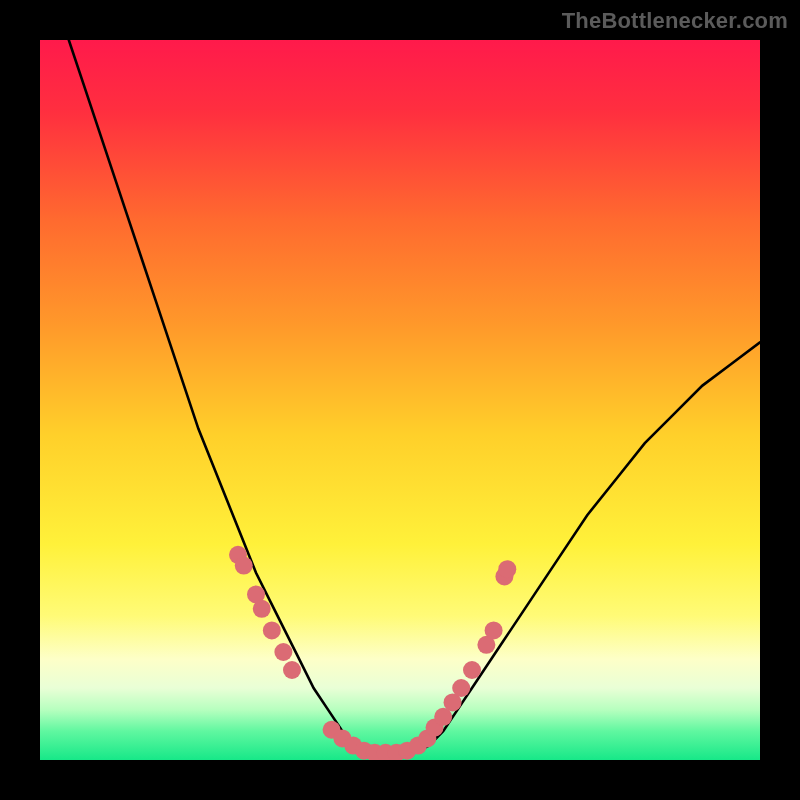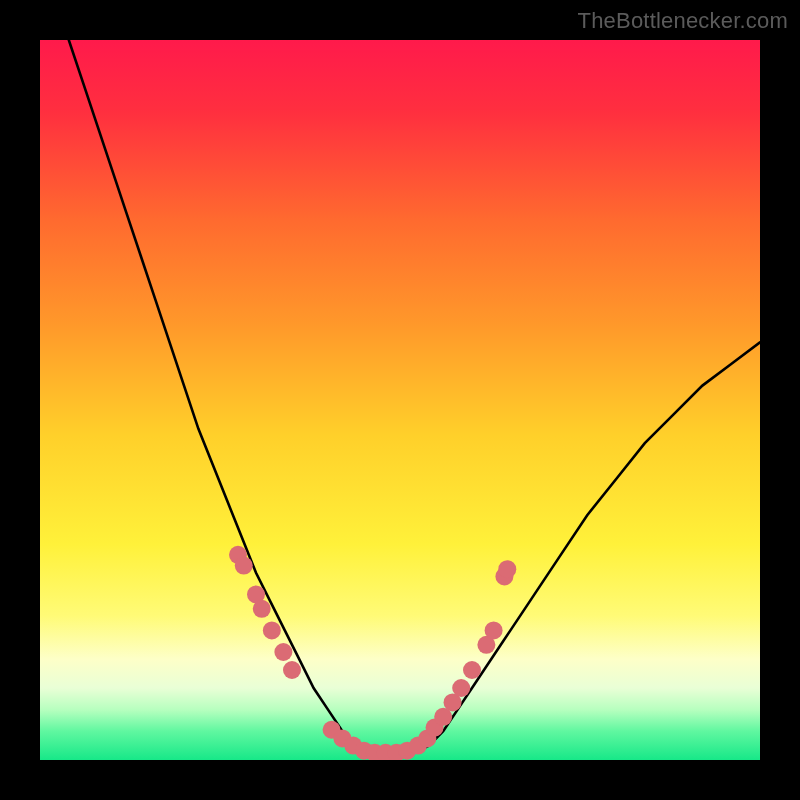--- a/index.html
+++ b/index.html
@@ -33,21 +33,21 @@
     top: 0;
     width: 720px;
     height: 720px;
   }
   .watermark {
     position: absolute;
     top: 8px;
     right: 12px;
     color: #5b5b5b;
     font-size: 22px;
-    font-weight: 400;
+    font-weight: 700;
     letter-spacing: 0.2px;
   }
   svg.curve {
     position: absolute;
     left: 0;
     top: 0;
     width: 720px;
     height: 720px;
     overflow: visible;
   }

